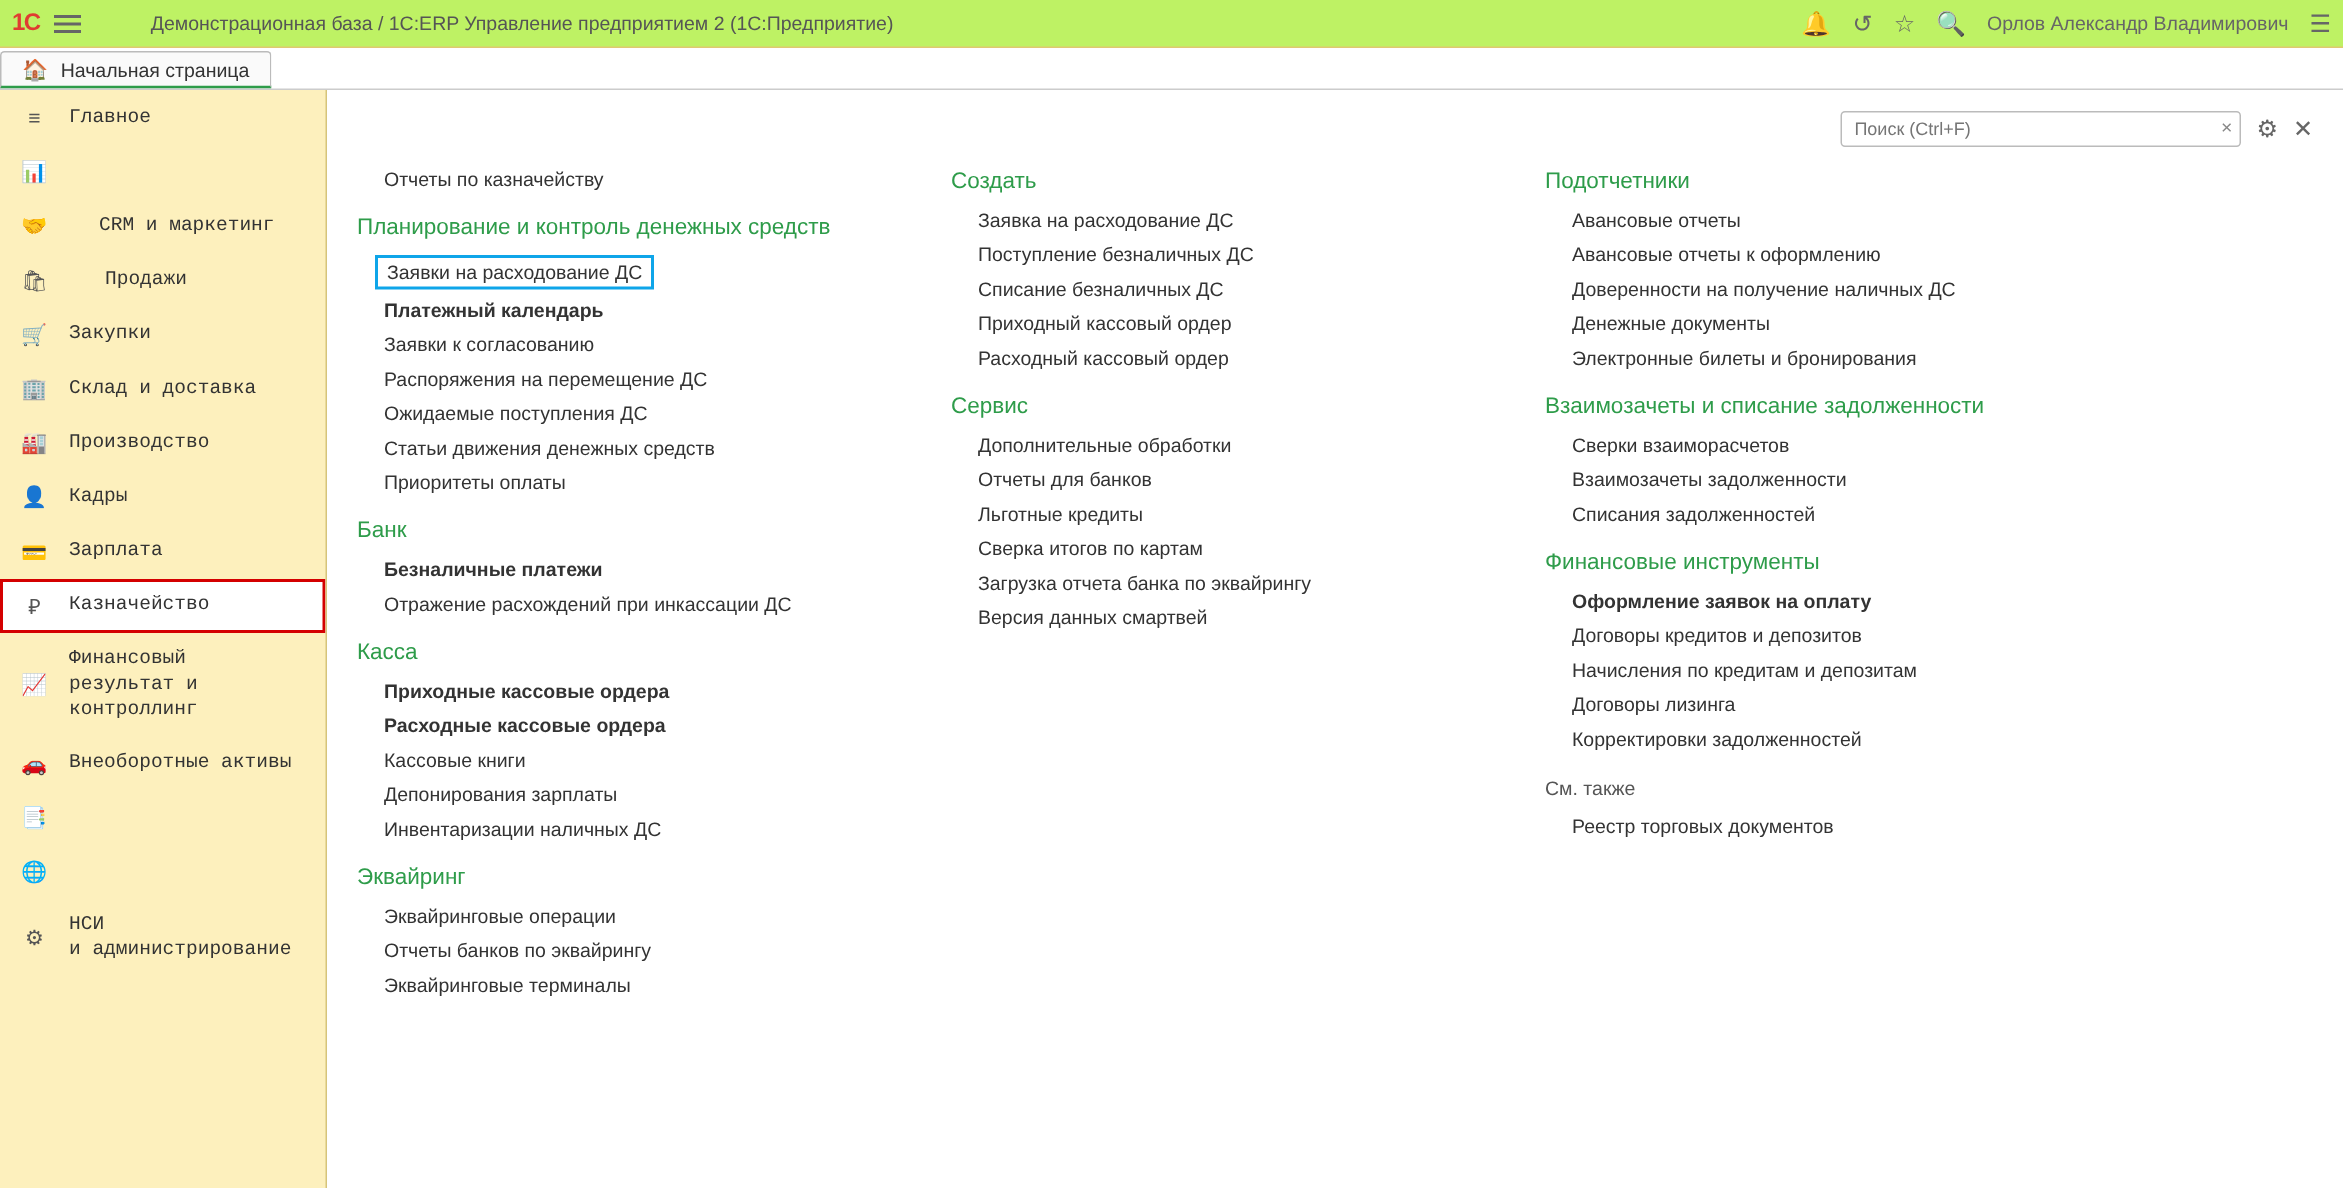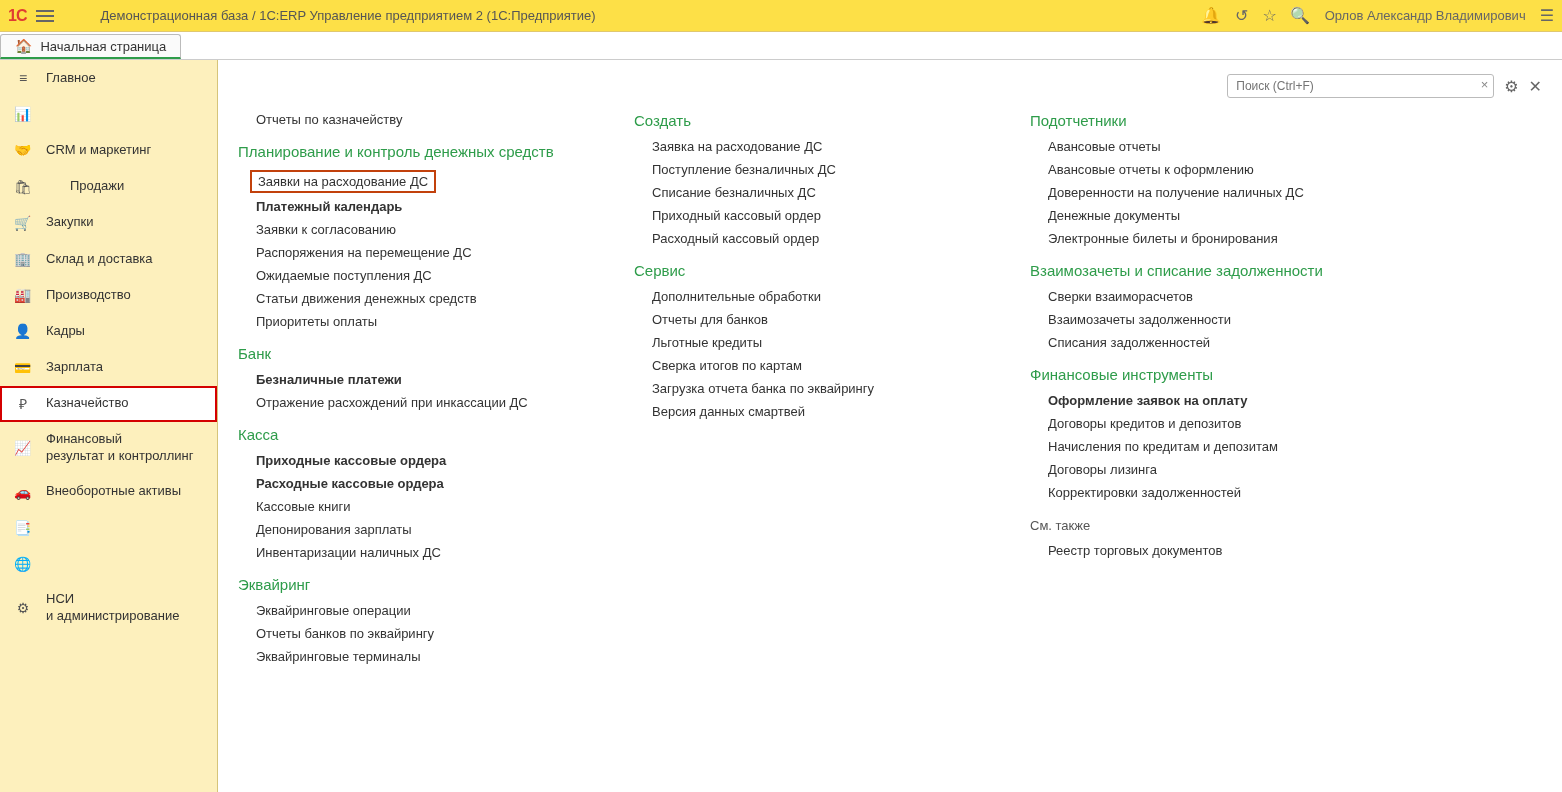--- a/index.html
+++ b/index.html
@@ -1,51 +1,51 @@
 <!DOCTYPE html>
 <html><head>
 <meta charset="utf-8">
 <style>
   * { box-sizing: border-box; margin: 0; padding: 0; }
   body { font-family: Arial, sans-serif; font-size: 13px; color: #333; background: #fff; width: 1562px; height: 792px; overflow: hidden; }
 
-  .topbar { height: 32px; background: #fde047; border-bottom: 1px solid #e0c870; display: flex; align-items: center; padding: 0 8px; gap: 10px; justify-content: space-between; }
+  .topbar { height: 32px; background: #bef264; border-bottom: 1px solid #e0c870; display: flex; align-items: center; padding: 0 8px; gap: 10px; justify-content: space-between; }
   .logo { color: #e03c31; font-weight: bold; font-size: 16px; letter-spacing: -1px; }
   .burger { width: 18px; display:flex; flex-direction:column; gap:3px; cursor:pointer; }
   .burger span { height:2px; background:#666; }
   .topbar-title { color: #555; font-size: 13px; margin-left: 36px; }
   .topbar-right { margin-left: auto; display: flex; align-items: center; gap: 14px; color: #666; }
   .topbar-right .icon-btn { cursor: pointer; font-size: 16px; color:#666; }
   .username { font-size: 13px; }
 
   .tabbar { height: 28px; background: #fff; border-bottom: 1px solid #ccc; display: flex; align-items: stretch; }
   .tab { display:flex; align-items:center; gap:8px; padding: 0 14px; border: 1px solid #bbb; border-bottom: 2px solid #2e9c4a; background:#fafafa; margin-top:2px; border-top-left-radius:3px; border-top-right-radius:3px; cursor:pointer; }
   .tab .icn { font-size:14px; color:#555; }
 
   .body { display:flex; height: calc(792px - 60px); }
   .sidebar { width: 218px; background: #fdf0bd; border-right: 1px solid #d6c47a; overflow-y:auto; }
   .side-item { display:flex; align-items:center; gap:14px; padding: 9px 14px; color:#333; cursor:pointer; font-size:13px; line-height:1.3; }
   .side-item .sicn { width:18px; text-align:center; color:#555; font-size:14px; flex-shrink:0; }
   .side-item.active { background:#fff; outline: 2px solid #d40000; outline-offset:-2px; }
-  .side-text { flex:1; }
+  .side-text { flex:1;font-family:Liberation Mono, monospace; }
 
   .content { flex:1; padding: 14px 20px 20px 20px; overflow:auto; position:relative; }
   .tools { display:flex; justify-content:flex-end; align-items:center; gap:10px; margin-bottom:10px; }
   .search-wrap { position:relative; }
   .search-input { width: 267px; height:24px; border:1px solid #bbb; border-radius:3px; padding: 2px 24px 2px 8px; font-size:12px; color:#888; }
   .clear-btn { position:absolute; right:6px; top:3px; color:#888; cursor:pointer; font-size:13px; }
   .tool-icon { font-size:16px; color:#666; cursor:pointer; }
 
   .columns { display:flex; gap:76px; align-items:flex-start; }
   .col { min-width: 320px; }
   .group-header { color: #2e9c4a; font-size: 15px; margin: 16px 0 10px 0; cursor:pointer; }
   .group-header.first { margin-top: 4px; }
   .link-row { margin: 0 0 8px 18px; color:#333; cursor:pointer; font-size:13px; }
   .link-row.bold { font-weight:bold; }
-  .link-highlight { border: 2px solid #c2410c; padding: 2px 6px; display:inline-block; margin-left:12px; margin-bottom:6px; }
+  .link-highlight { border: 2px solid #0ea5e9; padding: 2px 6px; display:inline-block; margin-left:12px; margin-bottom:6px; }
   .also-header { color:#555; font-size:13px; margin: 18px 0 10px 0; }
   .simple-link { margin: 0 0 12px 0; color:#333; cursor:pointer; font-size:13px; }
 </style>
 </head>
 <body>
 
 <div class="topbar">
   <span class="logo">1C</span>
   <div class="burger">
       <span></span>
@@ -74,21 +74,21 @@
   <div class="sidebar" id="sidebar">
       <div class="side-item">
         <span class="sicn">≡</span>
         <span class="side-text" style="white-space: pre-line;">Главное</span>
       </div>
       <div class="side-item">
         <span class="sicn">📊</span>
       </div>
       <div class="side-item">
         <span class="sicn">🤝</span>
-        <span class="side-text" style="white-space: pre-line;">CRM и маркетинг</span>
+        <span class="side-text" style="white-space: pre-line; text-align: center;">CRM и маркетинг</span>
       </div>
       <div class="side-item">
         <span class="sicn">🛍</span>
         <span class="side-text" style="white-space: pre-line; margin-left: 24px;">Продажи</span>
       </div>
       <div class="side-item">
         <span class="sicn">🛒</span>
         <span class="side-text" style="white-space: pre-line;">Закупки</span>
       </div>
       <div class="side-item">

